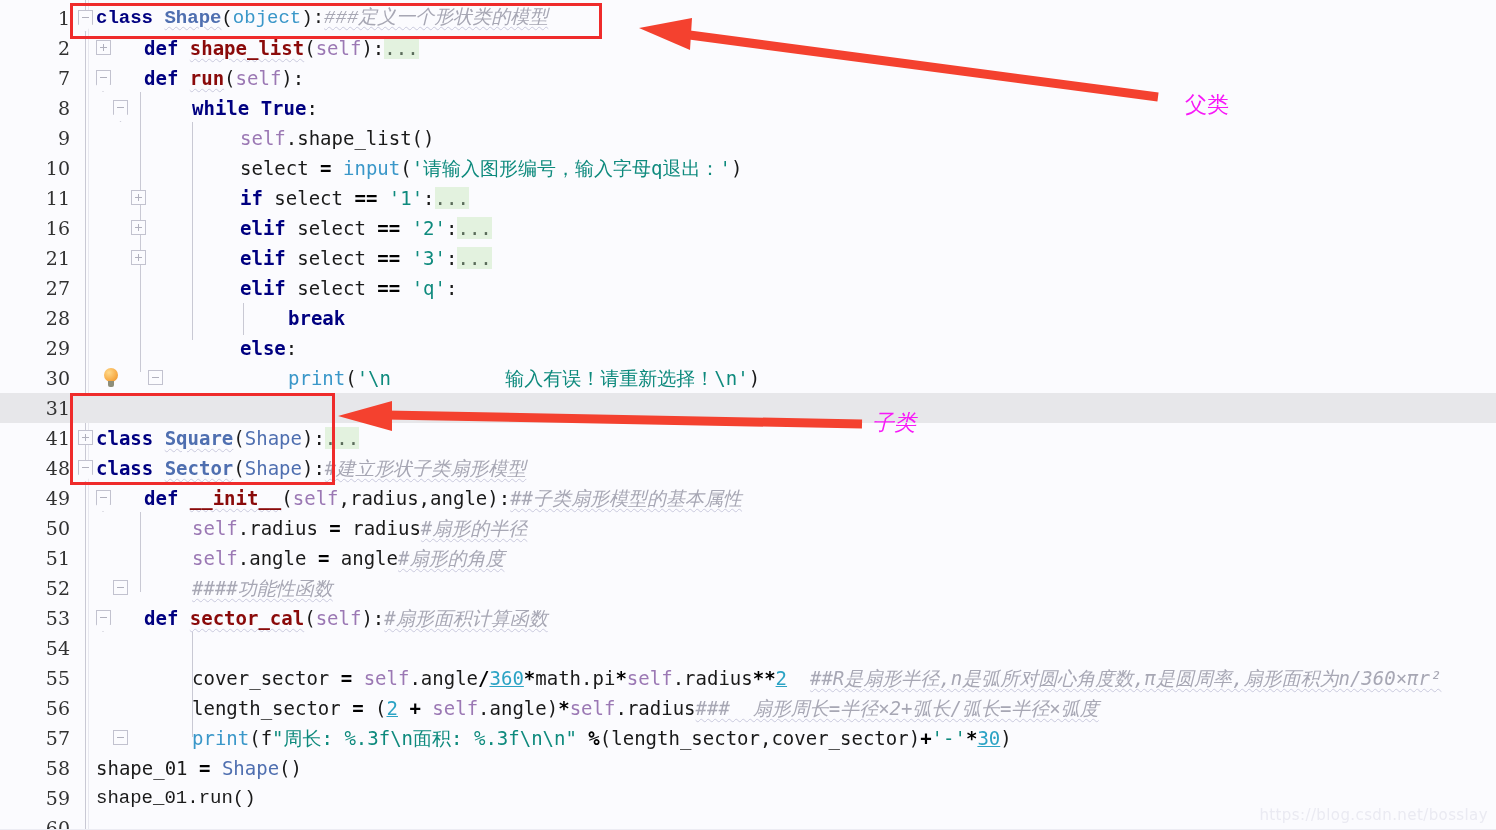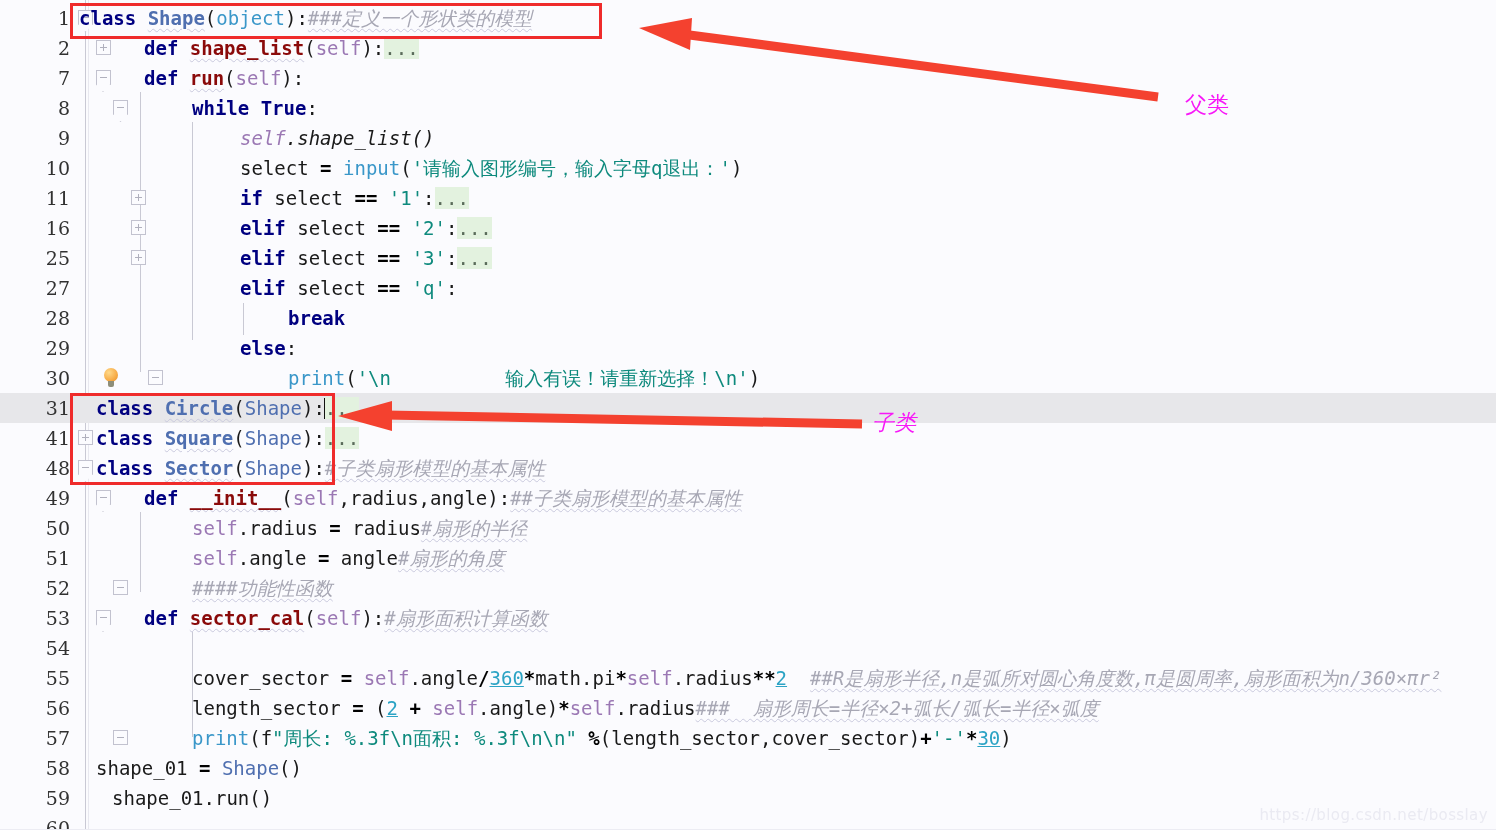--- a/index.html
+++ b/index.html
@@ -134,72 +134,72 @@
   <div class="fold-line" style="left:140px;top:92px;height:280px;"></div>
   <div class="fold-line" style="left:192px;top:122px;height:218px;"></div>
   <div class="fold-line" style="left:243px;top:303px;height:32px;"></div>
   <div class="fold-line" style="left:140px;top:512px;height:80px;"></div>
   <div class="fold-line" style="left:192px;top:632px;height:105px;"></div>
 
   <div id="rows">
       <div class="fold region" style="left: 78px; top: 10px;">
         <i></i>
       </div>
-      <div class="row" style="top: 3px;"><div class="lineno">1</div><div class="code" style="left: 79px;"><span class="kw2">class</span> <span class="cls wavy">Shape</span>(<span class="builtin">object</span>):<span class="cmt wavy">###定义一个形状类的模型</span></div></div>
+      <div class="row" style="top: 3px;"><div class="lineno">1</div><div class="code" style="left: 96px; font-family: Liberation Mono, monospace;"><span class="kw2">class</span> <span class="cls wavy">Shape</span>(<span class="builtin">object</span>):<span class="cmt wavy">###定义一个形状类的模型</span></div></div>
       <div class="fold plus" style="left: 95.5px; top: 40px;">
         <i></i>
         <i class="v"></i>
       </div>
       <div class="row" style="top: 33px;"><div class="lineno">2</div><div class="code" style="left: 144px;"><span class="kw2">def</span> <span class="fn wavy">shape_list</span>(<span class="selfk">self</span>):<span class="ellip">...</span></div></div>
       <div class="fold region" style="left: 95.5px; top: 70px;">
         <i></i>
       </div>
       <div class="row" style="top: 63px;"><div class="lineno">7</div><div class="code" style="left: 144px;"><span class="kw2">def</span> <span class="fn wavy">run</span>(<span class="selfk">self</span>):</div></div>
       <div class="fold region" style="left: 113px; top: 100px;">
         <i></i>
       </div>
       <div class="row" style="top: 93px;"><div class="lineno">8</div><div class="code" style="left: 192px;"><span class="kw2">while</span> <span class="kw2">True</span>:</div></div>
-      <div class="row" style="top: 123px;"><div class="lineno">9</div><div class="code" style="left: 240px; font-style: italic;"><span class="selfk">self</span>.<span class="plain">shape_list</span>()</div></div>
+      <div class="row" style="top: 123px;"><div class="lineno">9</div><div class="code" style="left: 240px;"><span class="selfk">self</span>.<span class="plain">shape_list</span>()</div></div>
       <div class="row" style="top: 153px;"><div class="lineno">10</div><div class="code" style="left: 240px;"><span class="plain">select</span> <span class="op">=</span> <span class="builtin">input</span>(<span class="str">'请输入图形编号，输入字母q退出：'</span>)</div></div>
       <div class="fold plus" style="left: 130.5px; top: 190px;">
         <i></i>
         <i class="v"></i>
       </div>
       <div class="row" style="top: 183px;"><div class="lineno">11</div><div class="code" style="left: 240px;"><span class="kw2">if</span> <span class="plain">select</span> <span class="op">==</span> <span class="str">'1'</span>:<span class="ellip">...</span></div></div>
       <div class="fold plus" style="left: 130.5px; top: 220px;">
         <i></i>
         <i class="v"></i>
       </div>
       <div class="row" style="top: 213px;"><div class="lineno">16</div><div class="code" style="left: 240px;"><span class="kw2">elif</span> <span class="plain">select</span> <span class="op">==</span> <span class="str">'2'</span>:<span class="ellip">...</span></div></div>
       <div class="fold plus" style="left: 130.5px; top: 250px;">
         <i></i>
         <i class="v"></i>
       </div>
-      <div class="row" style="top: 243px;"><div class="lineno">25</div><div class="code" style="left: 240px;"><span class="kw2">elif</span> <span class="plain">select</span> <span class="op">==</span> <span class="str">'3'</span>:<span class="ellip">...</span></div></div>
+      <div class="row" style="top: 243px;"><div class="lineno">21</div><div class="code" style="left: 240px;"><span class="kw2">elif</span> <span class="plain">select</span> <span class="op">==</span> <span class="str">'3'</span>:<span class="ellip">...</span></div></div>
       <div class="row" style="top: 273px;"><div class="lineno">27</div><div class="code" style="left: 240px;"><span class="kw2">elif</span> <span class="plain">select</span> <span class="op">==</span> <span class="str">'q'</span>:</div></div>
       <div class="row" style="top: 303px;"><div class="lineno">28</div><div class="code" style="left: 288px;"><span class="kw2">break</span></div></div>
       <div class="row" style="top: 333px;"><div class="lineno">29</div><div class="code" style="left: 240px;"><span class="kw2">else</span>:</div></div>
       <div class="fold" style="left: 148px; top: 370px;">
         <i></i>
       </div>
       <div class="row" style="top: 363px;"><div class="lineno">30</div><div class="code" style="left: 288px;"><span class="builtin">print</span>(<span class="str">'\n          输入有误！请重新选择！\n'</span>)</div></div>
       <div class="fold plus" style="left: 78px; top: 400px;">
         <i></i>
         <i class="v"></i>
       </div>
-      <div class="row current" style="top: 393px;"><div class="lineno">31</div><div class="code" style="left: 96px;"><span class="kw2">class</span> <span class="cls wavy">Circle</span>(<span class="clsref">Shape</span>):<span class="caret"></span><span class="ellip">...</span></div></div>
+      <div class="row current" style="top: 393px;"><div class="lineno">31</div></div>
       <div class="fold plus" style="left: 78px; top: 430px;">
         <i></i>
         <i class="v"></i>
       </div>
       <div class="row" style="top: 423px;"><div class="lineno">41</div><div class="code" style="left: 96px;"><span class="kw2">class</span> <span class="cls wavy">Square</span>(<span class="clsref">Shape</span>):<span class="ellip">...</span></div></div>
       <div class="fold region" style="left: 78px; top: 460px;">
         <i></i>
       </div>
-      <div class="row" style="top: 453px;"><div class="lineno">48</div><div class="code" style="left: 96px;"><span class="kw2">class</span> <span class="cls wavy">Sector</span>(<span class="clsref">Shape</span>):<span class="cmt wavy">#子类扇形模型的基本属性</span></div></div>
+      <div class="row" style="top: 453px;"><div class="lineno">48</div><div class="code" style="left: 96px;"><span class="kw2">class</span> <span class="cls wavy">Sector</span>(<span class="clsref">Shape</span>):<span class="cmt wavy">#建立形状子类扇形模型</span></div></div>
       <div class="fold region" style="left: 95.5px; top: 490px;">
         <i></i>
       </div>
       <div class="row" style="top: 483px;"><div class="lineno">49</div><div class="code" style="left: 144px;"><span class="kw2">def</span> <span class="fn wavy">__init__</span>(<span class="selfk">self</span>,<span class="plain">radius</span>,<span class="plain">angle</span>):<span class="cmt wavy">##子类扇形模型的基本属性</span></div></div>
       <div class="row" style="top: 513px;"><div class="lineno">50</div><div class="code" style="left: 192px;"><span class="selfk">self</span>.<span class="plain">radius</span> <span class="op">=</span> <span class="plain">radius</span><span class="cmt wavy">#扇形的半径</span></div></div>
       <div class="row" style="top: 543px;"><div class="lineno">51</div><div class="code" style="left: 192px;"><span class="selfk">self</span>.<span class="plain">angle</span> <span class="op">=</span> <span class="plain">angle</span><span class="cmt wavy">#扇形的角度</span></div></div>
       <div class="fold" style="left: 113px; top: 580px;">
         <i></i>
       </div>
       <div class="row" style="top: 573px;"><div class="lineno">52</div><div class="code" style="left: 192px;"><span class="cmt wavy">####功能性函数</span></div></div>
@@ -208,21 +208,21 @@
       </div>
       <div class="row" style="top: 603px;"><div class="lineno">53</div><div class="code" style="left: 144px;"><span class="kw2">def</span> <span class="fn wavy">sector_cal</span>(<span class="selfk">self</span>):<span class="cmt wavy">#扇形面积计算函数</span></div></div>
       <div class="row" style="top: 633px; text-decoration: underline;"><div class="lineno">54</div></div>
       <div class="row" style="top: 663px;"><div class="lineno">55</div><div class="code" style="left: 192px;"><span class="plain">cover_sector</span> <span class="op">=</span> <span class="selfk">self</span>.<span class="plain">angle</span><span class="op">/</span><span class="num">360</span><span class="op">*</span><span class="plain">math</span>.<span class="plain">pi</span><span class="op">*</span><span class="selfk">self</span>.<span class="plain">radius</span><span class="op">**</span><span class="num">2</span>  <span class="cmt wavy">##R是扇形半径,n是弧所对圆心角度数,π是圆周率,扇形面积为n/360×πr²</span></div></div>
       <div class="row" style="top: 693px;"><div class="lineno">56</div><div class="code" style="left: 192px;"><span class="plain">length_sector</span> <span class="op">=</span> (<span class="num">2</span> <span class="op">+</span> <span class="selfk">self</span>.<span class="plain">angle</span>)<span class="op">*</span><span class="selfk">self</span>.<span class="plain">radius</span><span class="cmt wavy">###  扇形周长=半径×2+弧长/弧长=半径×弧度</span></div></div>
       <div class="fold" style="left: 113px; top: 730px;">
         <i></i>
       </div>
       <div class="row" style="top: 723px;"><div class="lineno">57</div><div class="code" style="left: 192px;"><span class="builtin">print</span>(<span class="plain">f</span><span class="str">"周长: %.3f\n面积: %.3f\n\n"</span> <span class="op">%</span>(<span class="plain">length_sector</span>,<span class="plain">cover_sector</span>)<span class="op">+</span><span class="str">'-'</span><span class="op">*</span><span class="num">30</span>)</div></div>
       <div class="row" style="top: 753px;"><div class="lineno">58</div><div class="code" style="left: 96px;"><span class="plain">shape_01</span> <span class="op">=</span> <span class="clsref">Shape</span>()</div></div>
-      <div class="row" style="top: 783px;"><div class="lineno">59</div><div class="code" style="left: 112px;"><span class="plain">shape_01</span>.<span class="plain">run</span>()</div></div>
+      <div class="row" style="top: 783px;"><div class="lineno">59</div><div class="code" style="left: 96px; font-family: Liberation Mono, monospace;"><span class="plain">shape_01</span>.<span class="plain">run</span>()</div></div>
       <div class="row" style="top: 813px;"><div class="lineno">60</div><div class="code" style="left: 96px;"></div></div>
     </div>
 
   <div class="bulb" style="left:103px;top:368px;">
     <div class="glass"></div>
       <div class="base"></div>
   </div>
 
   <div id="annos">
       <div class="redbox" style="left: 70px; top: 3px; width: 532px; height: 36px;"></div>

